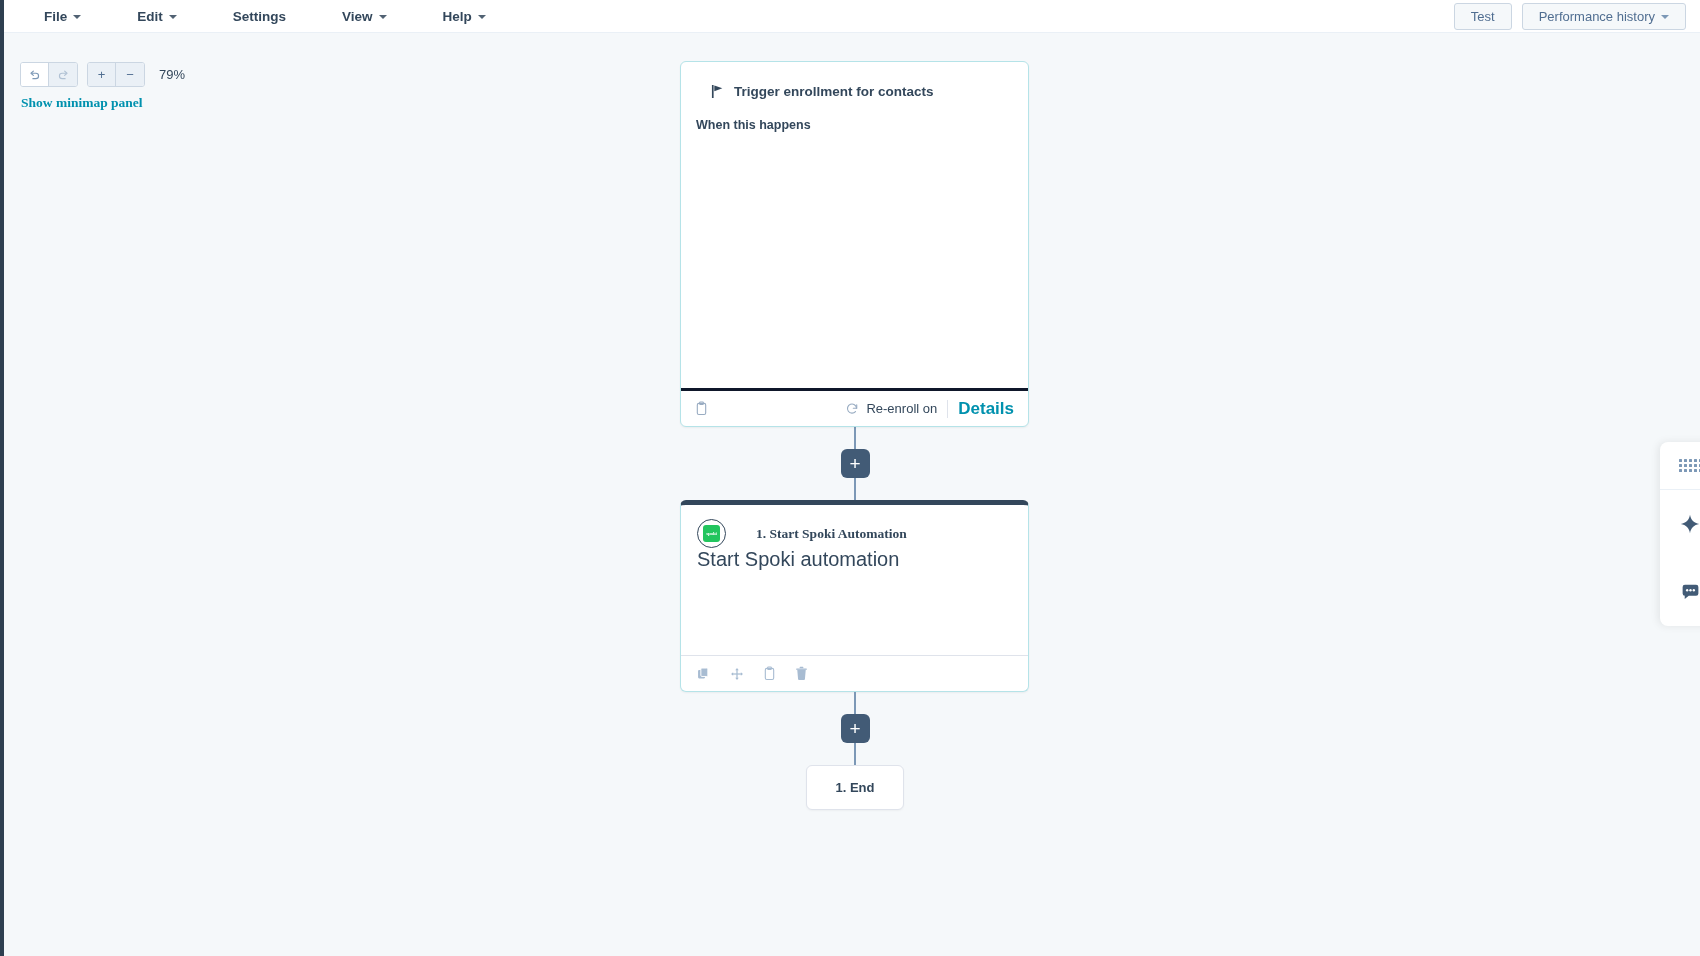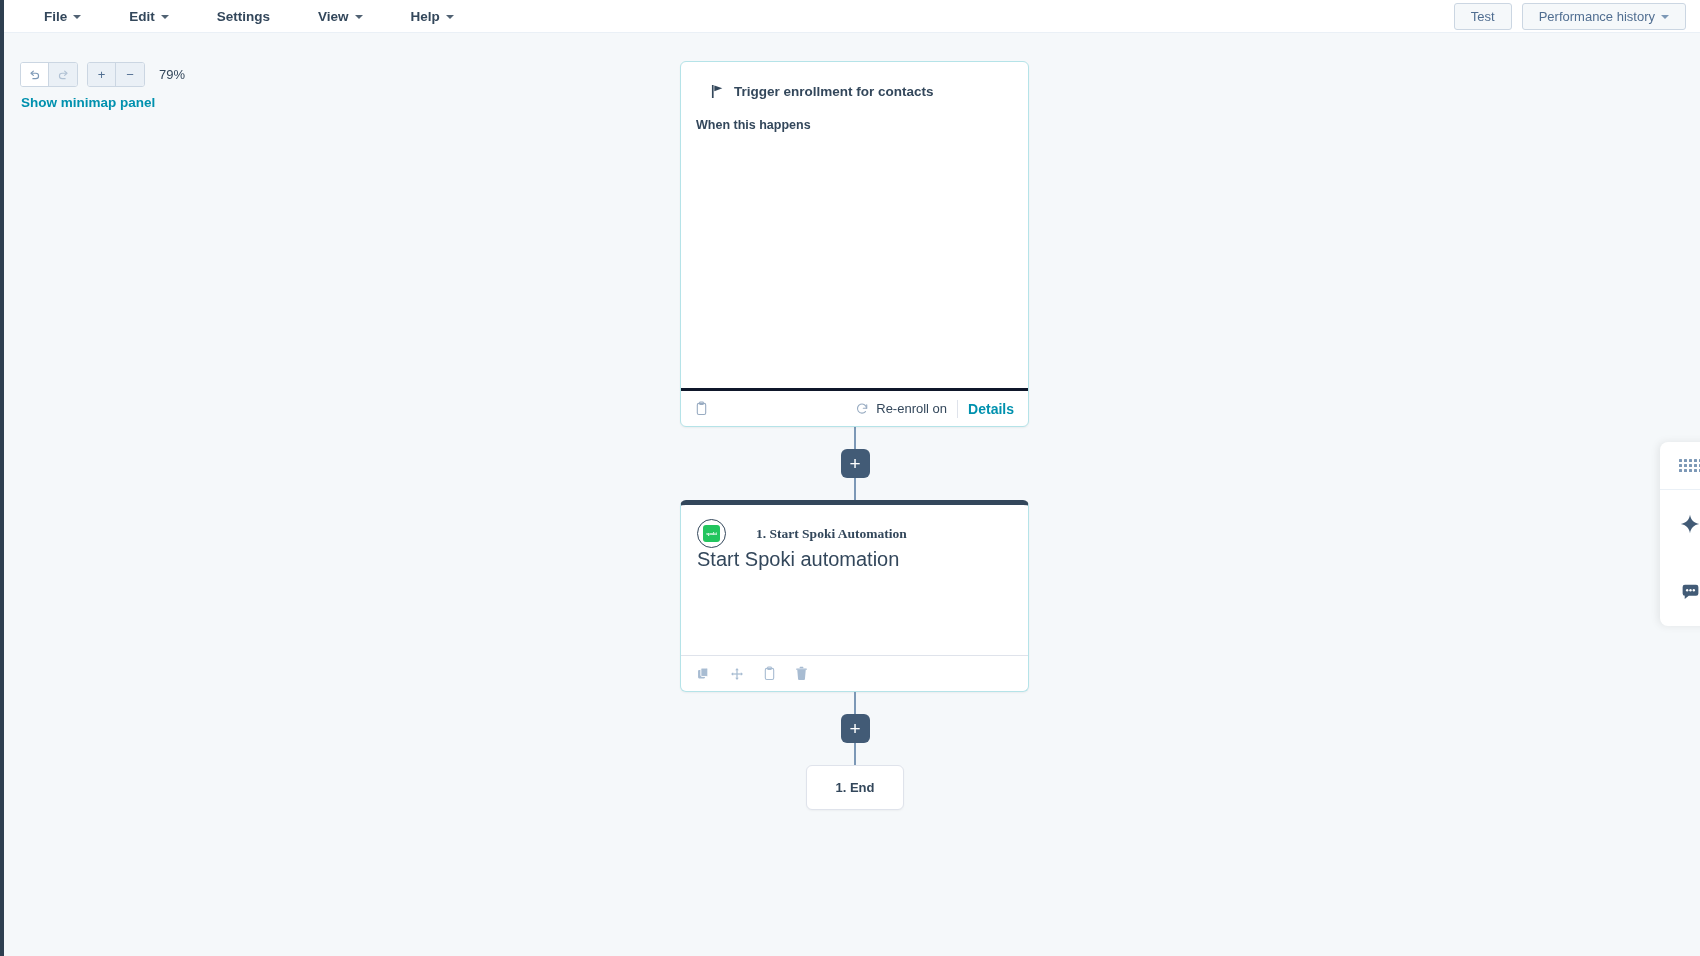--- a/index.html
+++ b/index.html
@@ -17,21 +17,21 @@
     background: #2e3f50;
   }
 
   
   .topnav {
     position: absolute; left: 4px; top: 0; right: 0; height: 33px;
     background: #ffffff;
     border-bottom: 1px solid #eaf0f6;
     display: flex; align-items: center;
   }
-  .menu-group { display: flex; align-items: flex-start; padding-left: 18px; gap: 4px; }
+  .menu-group { display: flex; align-items: flex-start; padding-left: 18px; gap: 12px; }
   .menu-item {
     display: flex; align-items: center; gap: 6px;
     font-size: 13.5px; font-weight: 700; color: #33475b;
     padding: 6px 22px; cursor: pointer; white-space: nowrap;
   }
   .caret-down {
     width: 0; height: 0;
     border-left: 4px solid transparent;
     border-right: 4px solid transparent;
     border-top: 4.5px solid #33475b;
@@ -72,21 +72,21 @@
   .seg-btn:last-child { border-right: none; }
   .seg-btn.disabled { background: #eaf0f6; color: #b0c1d4; cursor: default; }
   .seg.zoom { margin-left: 9px; }
   .seg.zoom .seg-btn { background: #eaf0f6; color: #506e91; }
   .seg.zoom .seg-btn:first-child { background: #eaf0f6; }
   .zoom-level {
     margin-left: 14px; font-size: 13px; color: #33475b;
   }
   .minimap-link {
     position: absolute; left: 21px; top: 95px;
-    font-size: 13.5px; font-weight: 700; color: #0091ae; cursor: pointer;
+    font-size: 13.5px; font-weight: 700; color: #0091ae; cursor: pointer; font-family: Liberation Serif, serif;
   }
 
   
   .flow { position: absolute; left: 680px; top: 61px; width: 350px; }
 
   .connector { width: 2px; background: #7c98b6; margin: 0 auto; }
 
   
   .trigger-card {
     width: 349px; height: 366px;
@@ -122,21 +122,21 @@
     height: 38px; border-top: 3px solid #0f172a;
     display: flex; align-items: center; padding: 0 14px;
   }
   .footer-icon { color: #99acc2; font-size: 14px; cursor: pointer; display:flex; align-items:center; }
   .footer-right { margin-left: auto; display: flex; align-items: center; gap: 10px; }
   .reenroll {
     display: flex; align-items: center; gap: 7px;
     font-size: 13px; color: #33475b; cursor: pointer;
   }
   .vdiv { width: 1px; height: 18px; background: #dfe3eb; }
-  .details-link { font-size: 14px; font-weight: 700; color: #0091ae; cursor: pointer; }
+  .details-link { font-size: 17px; font-weight: 700; color: #0091ae; cursor: pointer; }
 
   
   .plus-btn {
     width: 29px; height: 29px; border-radius: 6px;
     background: #425b76; color: #fff;
     display: flex; align-items: center; justify-content: center;
     font-size: 19px; line-height: 1; margin: 0 auto; cursor: pointer;
     font-weight: 300;
   }
 

